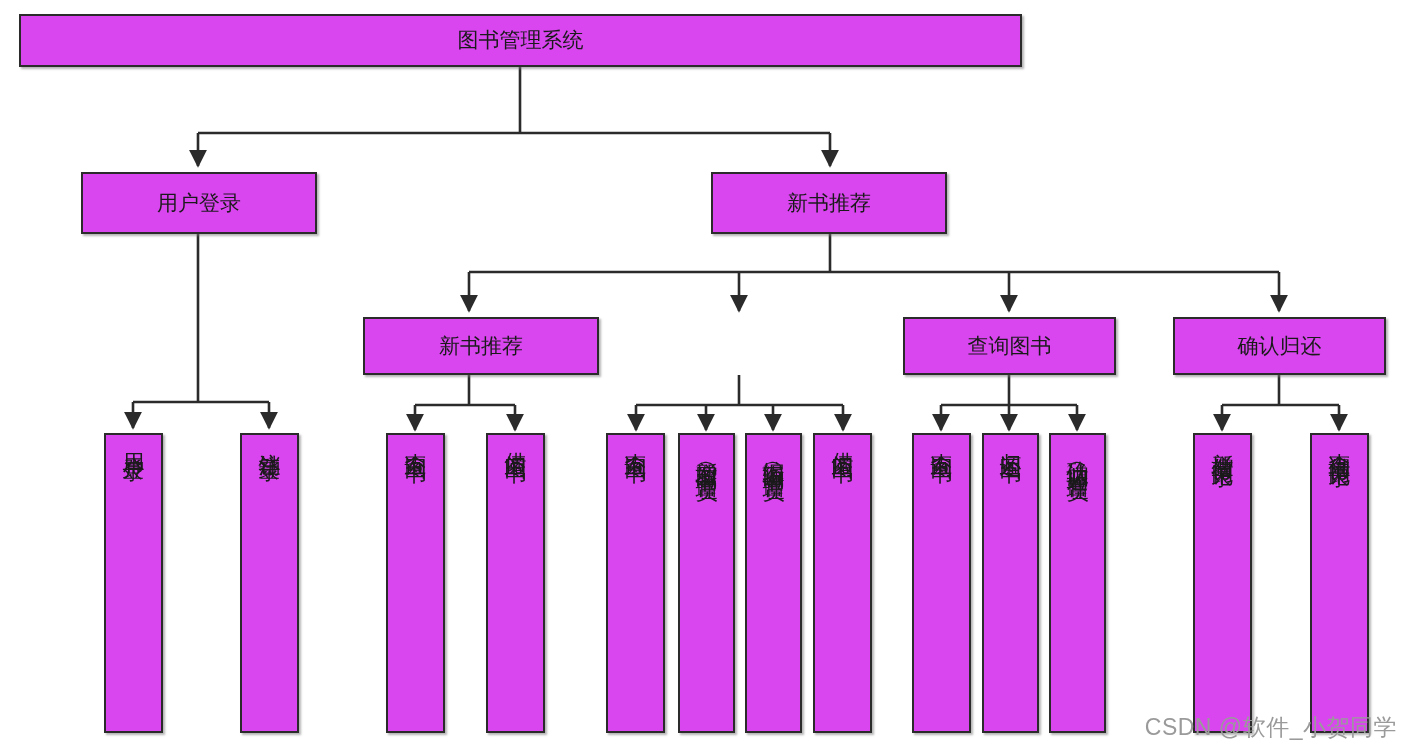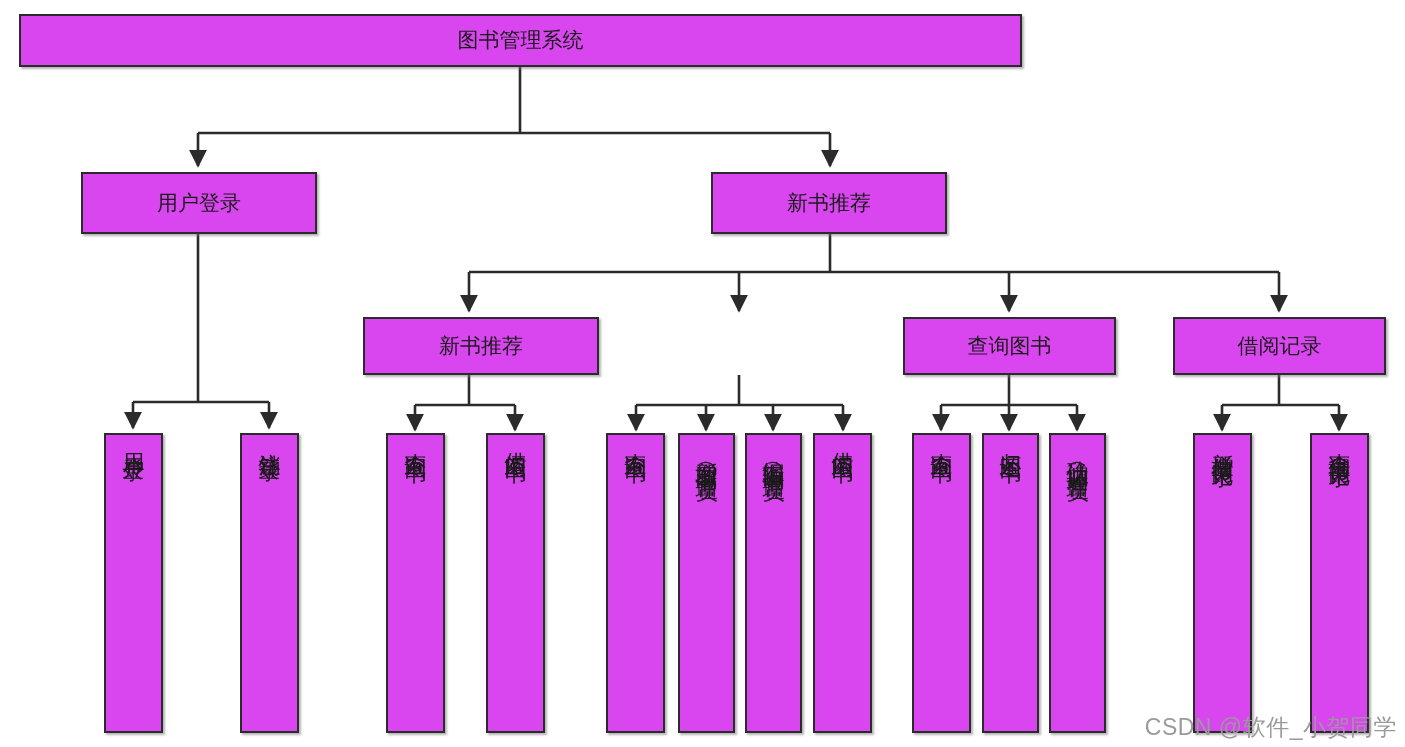--- a/index.html
+++ b/index.html
@@ -139,21 +139,21 @@
     <span class="node-label">新书推荐</span>
   </div>
 
   <div class="node horizontal" style="left:363px; top:317px; width:236px; height:58px;">
     <span class="node-label">新书推荐</span>
   </div>
   <div class="node horizontal" style="left:903px; top:317px; width:213px; height:58px;">
     <span class="node-label">查询图书</span>
   </div>
   <div class="node horizontal" style="left:1173px; top:317px; width:213px; height:58px;">
-    <span class="node-label">借阅记录</span>
+    <span class="node-label">确认归还</span>
   </div>
 
   <div class="node vertical center" style="left:104px; top:433px; width:59px; height:300px;">
     <span class="node-label">用户登录</span>
   </div>
   <div class="node vertical center" style="left:240px; top:433px; width:59px; height:300px;">
     <span class="node-label">注销登录</span>
   </div>
 
   <div class="node vertical center" style="left:386px; top:433px; width:59px; height:300px;">

